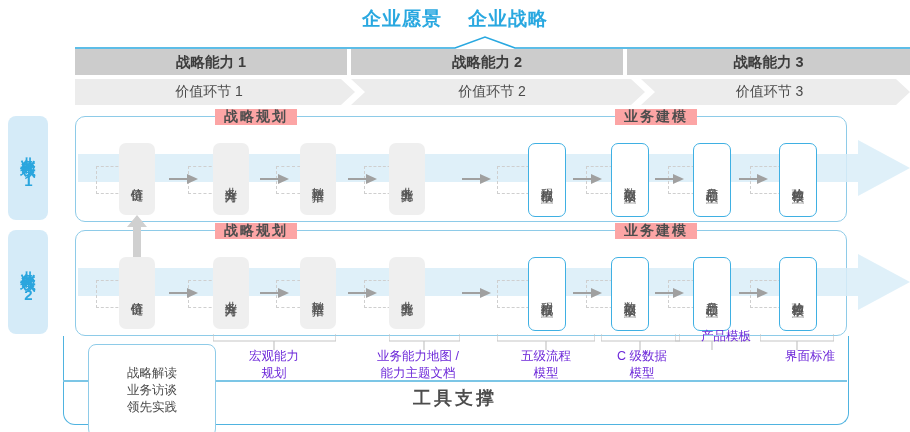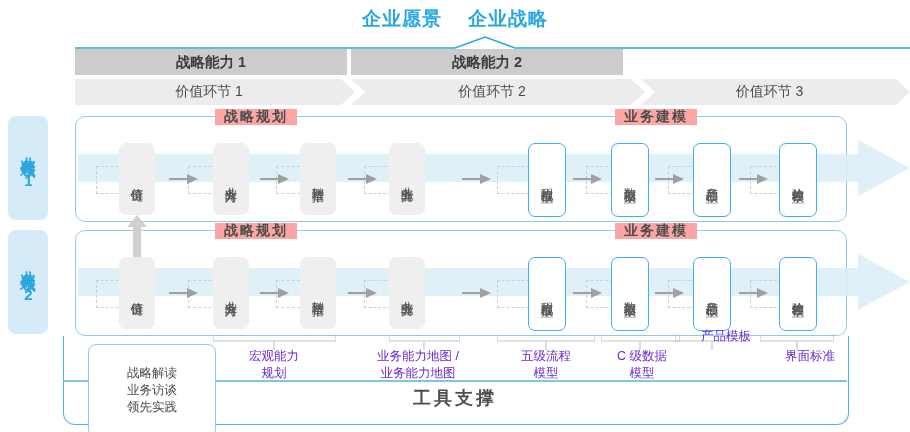--- a/index.html
+++ b/index.html
@@ -113,20 +113,21 @@
 
   <div class="pointer-wrap">
     <svg width="835" height="16" viewBox="0 0 835 16">
       <polyline points="0,12 380,12 410,1 440,12 835,12" fill="none" stroke="#29a8e0" stroke-width="1.6"></polyline>
     </svg>
   </div>
 
   <div class="cap-row">
     <div class="cap-cell c1">战略能力 1</div>
     <div class="cap-cell c2">战略能力 2</div>
+    <div class="cap-cell c3">战略能力 3</div>
   </div>
 
   <div class="vc-row">
     <div class="vc-cell v1">
       <span class="vc-label">价值环节 1</span>
     </div>
     <div class="vc-cell v2">
       <span class="vc-label">价值环节 2</span>
     </div>
     <div class="vc-cell v3">
@@ -353,21 +354,21 @@
         <div>战略解读</div>
         <div>业务访谈</div>
         <div>领先实践</div>
       </div>
       <div class="blabel" style="left: 222px; top: 348px; width: 104px;">
         <div>宏观能力</div>
         <div>规划</div>
       </div>
       <div class="blabel" style="left: 350px; top: 348px; width: 136px;">
         <div>业务能力地图 /</div>
-        <div>业务能力地图</div>
+        <div>能力主题文档</div>
       </div>
       <div class="blabel" style="left: 494px; top: 348px; width: 104px;">
         <div>五级流程</div>
         <div>模型</div>
       </div>
       <div class="blabel" style="left: 592px; top: 348px; width: 100px;">
         <div>C 级数据</div>
         <div>模型</div>
       </div>
       <div class="blabel" style="left: 676px; top: 328px; width: 100px;">

